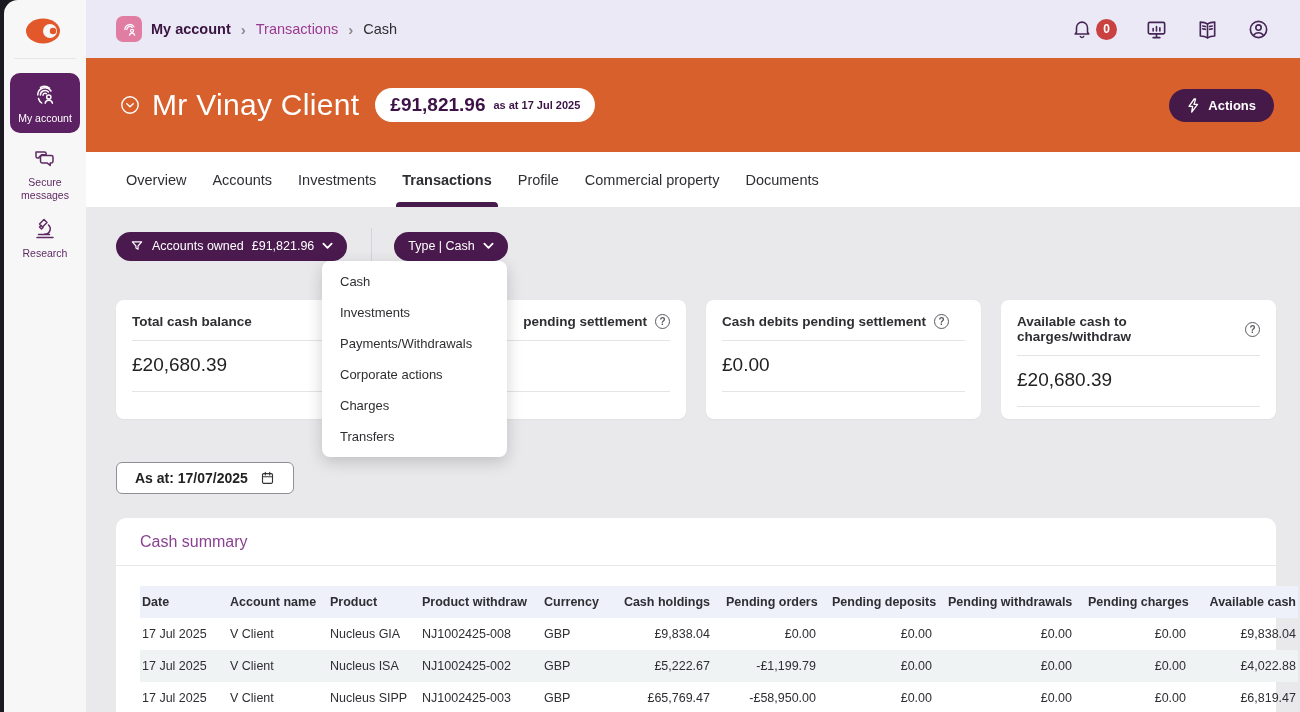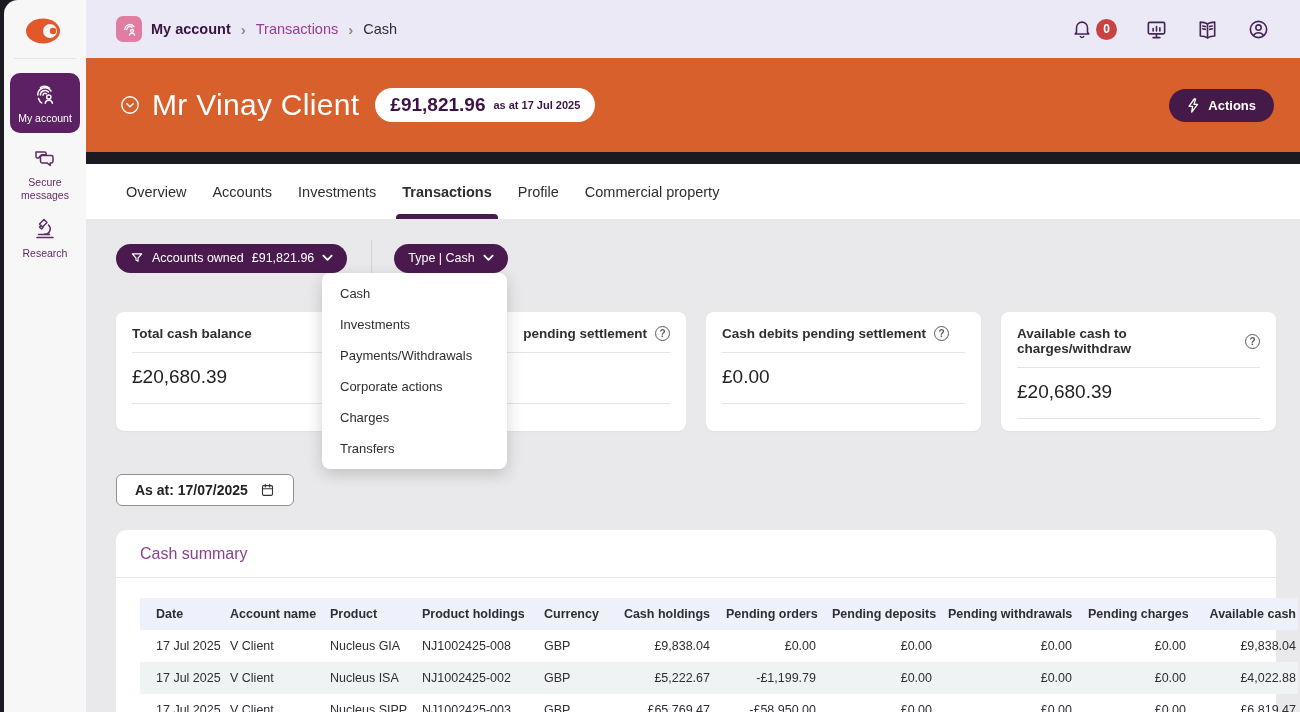--- a/index.html
+++ b/index.html
@@ -34,21 +34,21 @@
   
   .hero { height:94px; background:#D7602C; display:flex; align-items:center; padding:0 26px 0 34px; flex:0 0 94px; color:#fff; }
   .hero-chevcircle { display:flex; margin-right:12px; cursor:pointer; }
   .client-name { font-size:30px; font-weight:500; letter-spacing:.3px; }
   .balance-pill { background:#fff; border-radius:18px; height:34px; display:flex; align-items:center; gap:8px; padding:0 15px; margin-left:16px; color:#3D1347; }
   .balance-pill .amt { font-size:19px; font-weight:700; }
   .balance-pill .asat { font-size:11px; font-weight:700; }
   .actions-btn { margin-left:auto; background:#451A49; border-radius:17px; height:33px; display:flex; align-items:center; gap:8px; padding:0 18px; font-size:13px; font-weight:600; color:#fff; cursor:pointer;justify-content:center; }
 
   
-  .tabbar { height:55px; background:#fff; display:flex; align-items:center; gap:26px; padding:0 0 0 40px; flex:0 0 55px;margin-top:12px; }
+  .tabbar { height:55px; background:#fff; display:flex; align-items:center; gap:26px; padding:0 0 0 40px; flex:0 0 55px; }
   .tab { font-size:14.5px; color:#2E2E33; height:100%; display:flex; align-items:center; position:relative; cursor:pointer; }
   .tab.active { font-weight:700; }
   .tab.active::after { content:""; position:absolute; left:-6px; right:-6px; bottom:0; height:5px; border-radius:4px 4px 0 0; background:#471C4D; }
 
   
   .content { flex:1; background:#E9E9EC; position:relative; }
 
   .filter-row { display:flex; align-items:center; margin:21px 24px 0 30px; }
   .pill { background:#4A1A4F; color:#fff; border-radius:16px; height:29px; display:flex; align-items:center; gap:8px; padding:0 14px; font-size:12.5px; cursor:pointer; white-space:nowrap; }
   .pill .money { font-weight:400; }
@@ -68,21 +68,21 @@
   .date-field { display:inline-flex; align-items:center; gap:12px; background:#fff; border:1px solid #8F8F96; border-radius:6px; padding:7px 18px; margin:43px 0 0 30px; font-size:14px; font-weight:700; color:#222; cursor:pointer; }
 
   .summary-card { background:#fff; border-radius:10px 10px 0 0; margin:24px 24px 0 30px; }
   .summary-head { padding:15px 24px 14px; border-bottom:1px solid #E8E8EA; }
   .summary-title { color:#8A4191; font-size:16px; }
   .table-wrap { padding:20px 24px 0; }
   table { width:100%; border-collapse:collapse; table-layout:fixed; }
   th { background:#EEF1FA; font-size:12.5px; font-weight:700; color:#2E2E33; padding:9px 8px; text-align:left; white-space:nowrap; }
   td { font-size:12.5px; color:#2E2E33; padding:9px 8px; white-space:nowrap; overflow:hidden; }
   th.num, td.num { text-align:right; }
-  th:first-child, td:first-child { padding-left:16px;margin-left:40px; }
+  th:first-child, td:first-child { padding-left:2px;margin-left:40px; }
   th:last-child, td:last-child { padding-right:2px; }
   tbody tr.alt { background:#F0F3F4; }
   tbody tr.total-row { background:#F0F3F4; font-weight:700; }
 
   svg { display:block; }
 </style>
 </head>
 <body>
 
 <div class="app">
@@ -211,20 +211,21 @@
       </span>
     </div>
 
     <div class="tabbar">
       <span class="tab">Overview</span>
       <span class="tab">Accounts</span>
       <span class="tab">Investments</span>
       <span class="tab active">Transactions</span>
       <span class="tab">Profile</span>
       <span class="tab">Commercial property</span>
+      <span class="tab">Documents</span>
     </div>
 
     <div class="content">
 
       
       <div class="filter-row">
         <span class="pill">
           <span>
             <svg width="14" height="14" viewBox="0 0 24 24" fill="none" stroke="#fff" stroke-width="2" stroke-linejoin="round">
               <path d="M4 5h16l-6.2 7v5.5l-3.6-2V12z"></path>
@@ -332,21 +333,21 @@
                 <col style="width:116px">
                 <col style="width:140px">
                 <col style="width:114px">
                 <col style="width:104px">
             </colgroup>
             <thead>
               <tr>
                 <th>Date</th>
                 <th>Account name</th>
                 <th>Product</th>
-                <th>Product holdings</th>
+                <th>Product withdraw</th>
                 <th>Currency</th>
                 <th class="num">Cash holdings</th>
                 <th class="num">Pending orders</th>
                 <th class="num">Pending deposits</th>
                 <th class="num">Pending withdrawals</th>
                 <th class="num">Pending charges</th>
                 <th class="num">Available cash</th>
               </tr>
             </thead>
             <tbody>

